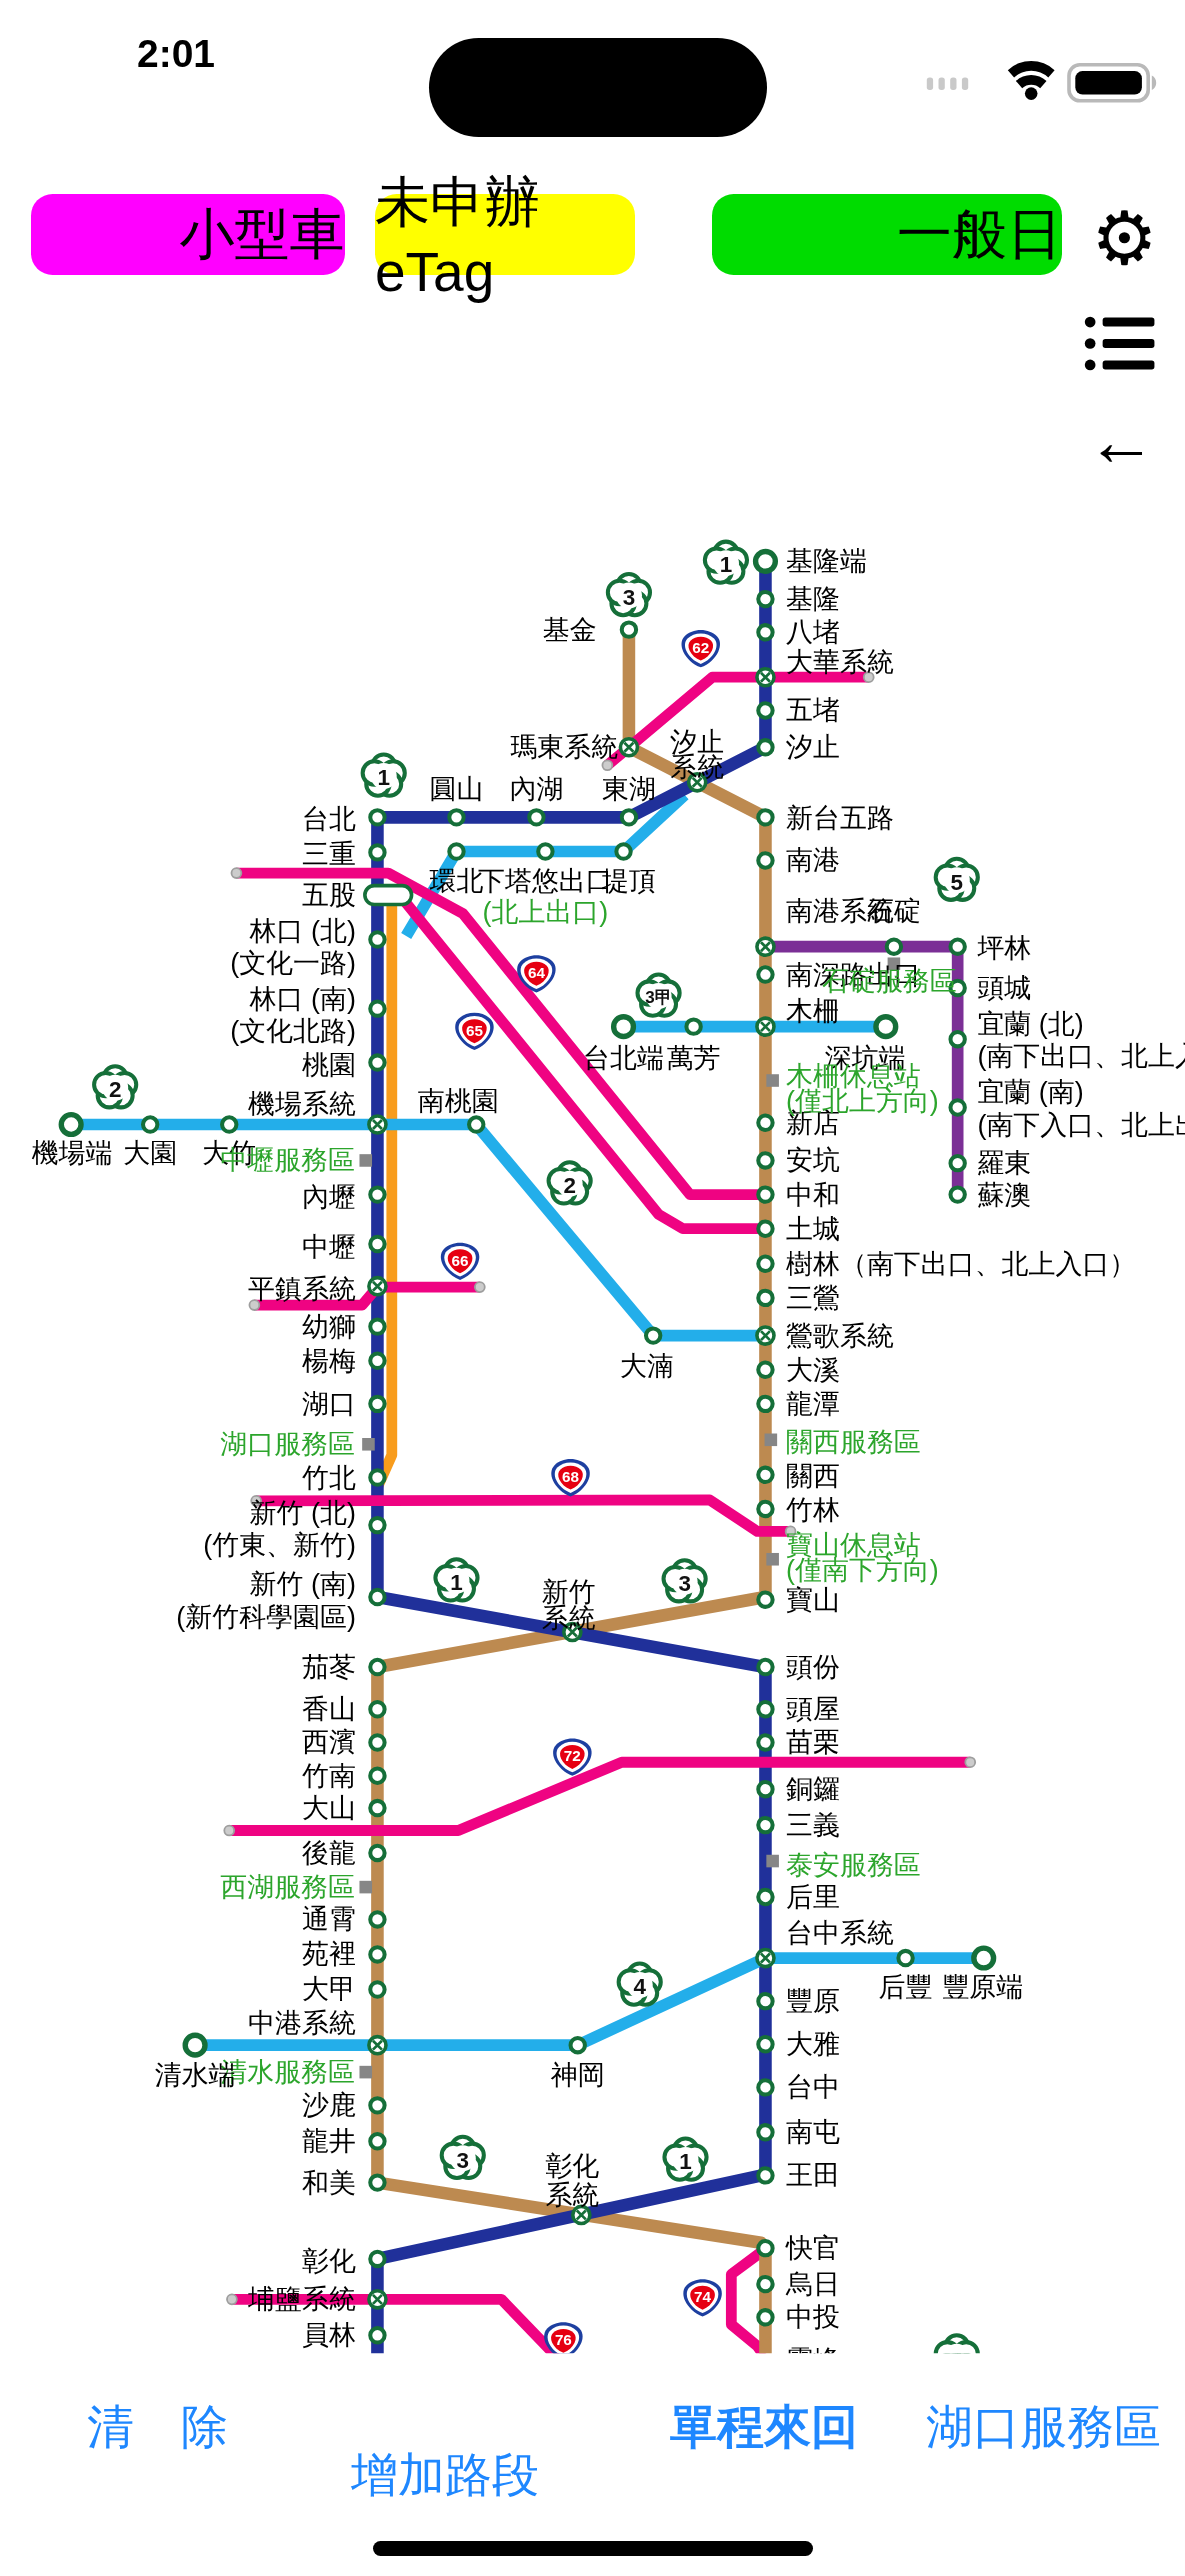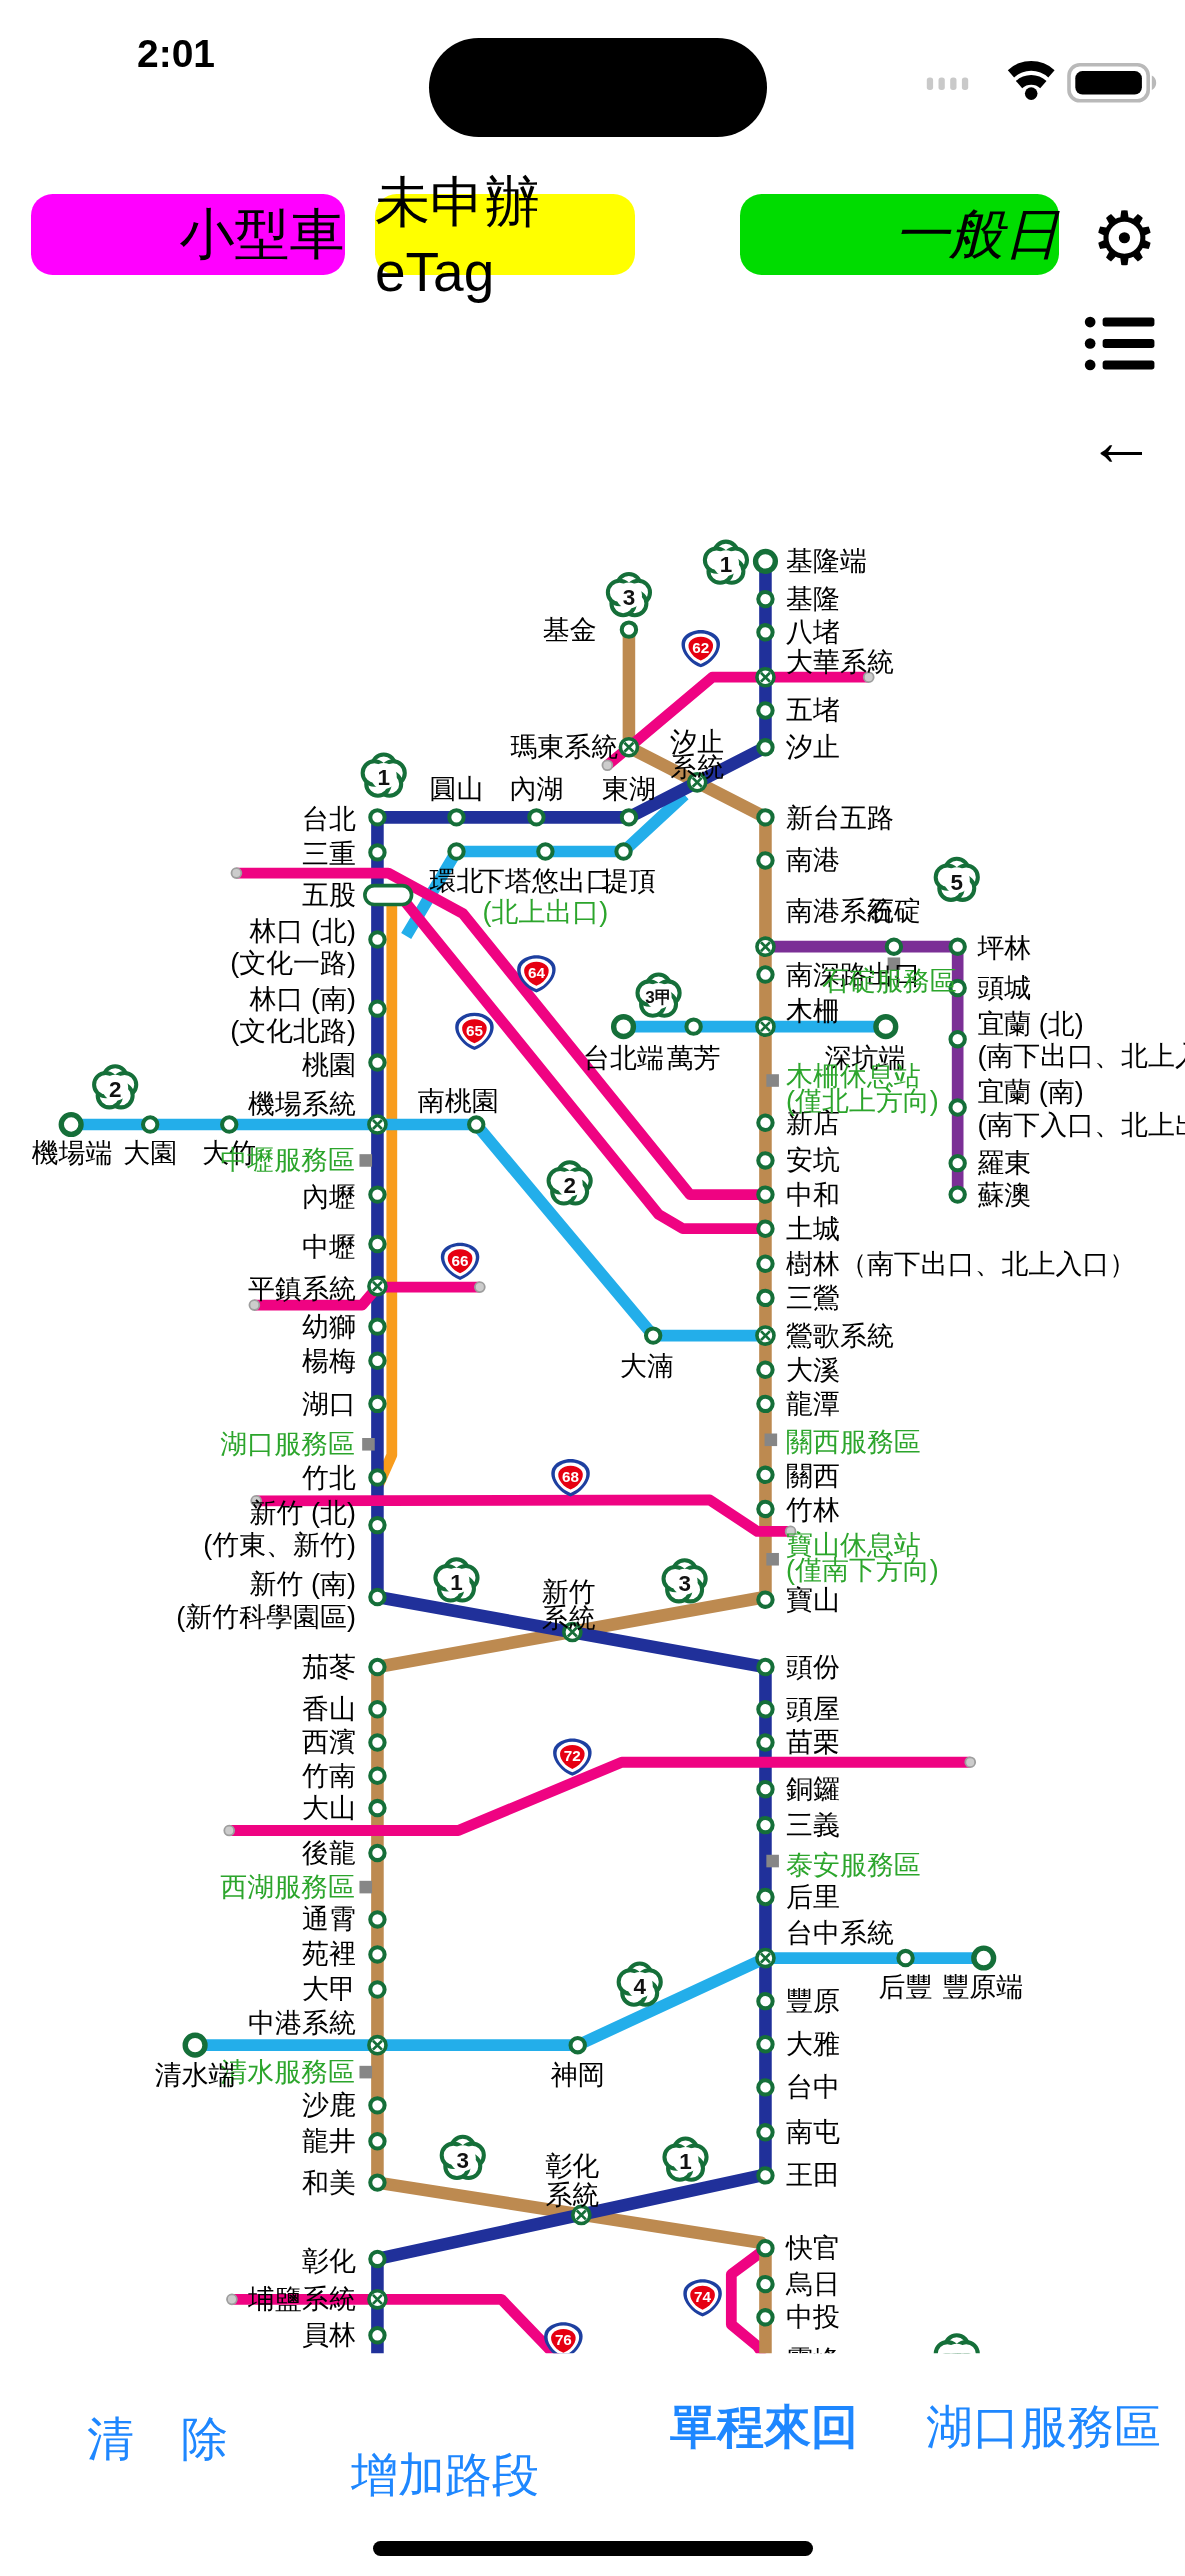--- a/index.html
+++ b/index.html
@@ -44,21 +44,21 @@
     <path d="M252,34 a9,9 0 0,1 0,16 z" fill="#b9b9b9"></path>
   </g>
 </svg>
 
 <div class="abs tbtn" style="left:30.5px;width:314px;background:#ff00ff;">
     <span>小型車</span>
   </div>
 <div class="abs tbtn" style="left:375px;width:260px;background:#ffff00;">
     <span>未申辦 eTag</span>
   </div>
-<div class="abs tbtn" style="left:740px;width:319px;background:#00dc00;font-style:italic;">
+<div class="abs tbtn" style="left:712px;width:350px;background:#00dc00;">
     <span>一般日</span>
   </div>
 <div class="abs gear">⚙</div>
 <svg class="abs listicon" width="75" height="59" viewBox="0 0 84 66">
   <g fill="#000">
     <circle cx="8" cy="9" r="6"></circle>
       <rect x="22" y="4" width="58" height="10" rx="3"></rect>
     <circle cx="8" cy="33" r="6"></circle>
       <rect x="22" y="28" width="58" height="10" rx="3"></rect>
     <circle cx="8" cy="57" r="6"></circle>
@@ -530,18 +530,18 @@
       <text x="395" y="2307" text-anchor="end" dominant-baseline="central" font-size="30" fill="#2ca52c">清水服務區</text>
       <text x="217" y="2310" text-anchor="middle" dominant-baseline="central" font-size="30" fill="#000">清水端</text>
       <text x="643" y="2310" text-anchor="middle" dominant-baseline="central" font-size="30" fill="#000">神岡</text>
       <text x="1008" y="2212" text-anchor="middle" dominant-baseline="central" font-size="30" fill="#000">后豐</text>
       <text x="1094" y="2212" text-anchor="middle" dominant-baseline="central" font-size="30" fill="#000">豐原端</text>
       <text x="637" y="2412" text-anchor="middle" dominant-baseline="central" font-size="30" fill="#000">彰化</text>
       <text x="637" y="2444" text-anchor="middle" dominant-baseline="central" font-size="30" fill="#000">系統</text>
     </g>
 </svg>
 
-<div class="abs bbtn" style="left:87px;margin-top:12px;">清　除</div>
+<div class="abs bbtn" style="left:87px;">清　除</div>
 <div class="abs bbtn" style="left:351px;margin-top:48px;">增加路段</div>
 <div class="abs bbtn" style="left:670px;font-weight:bold;">單程來回</div>
 <div class="abs bbtn" style="left:926px;">湖口服務區</div>
 <div class="abs homebar"></div>
 
 
 </body></html>

